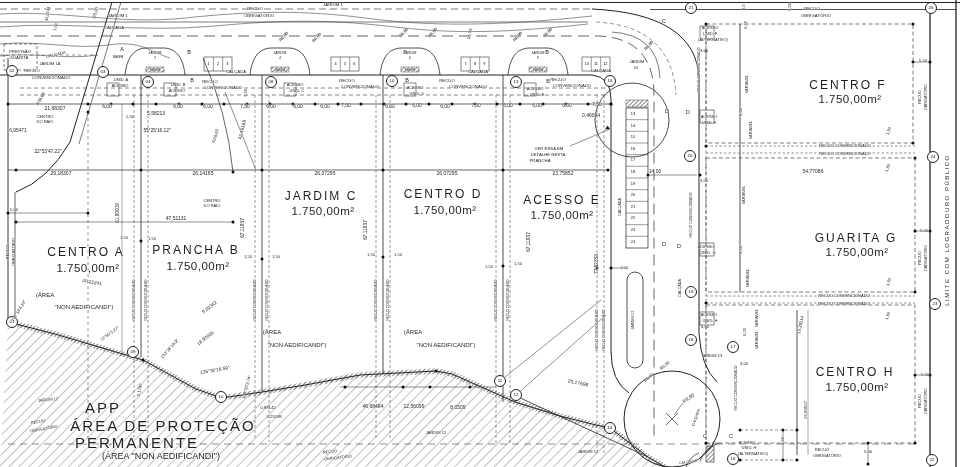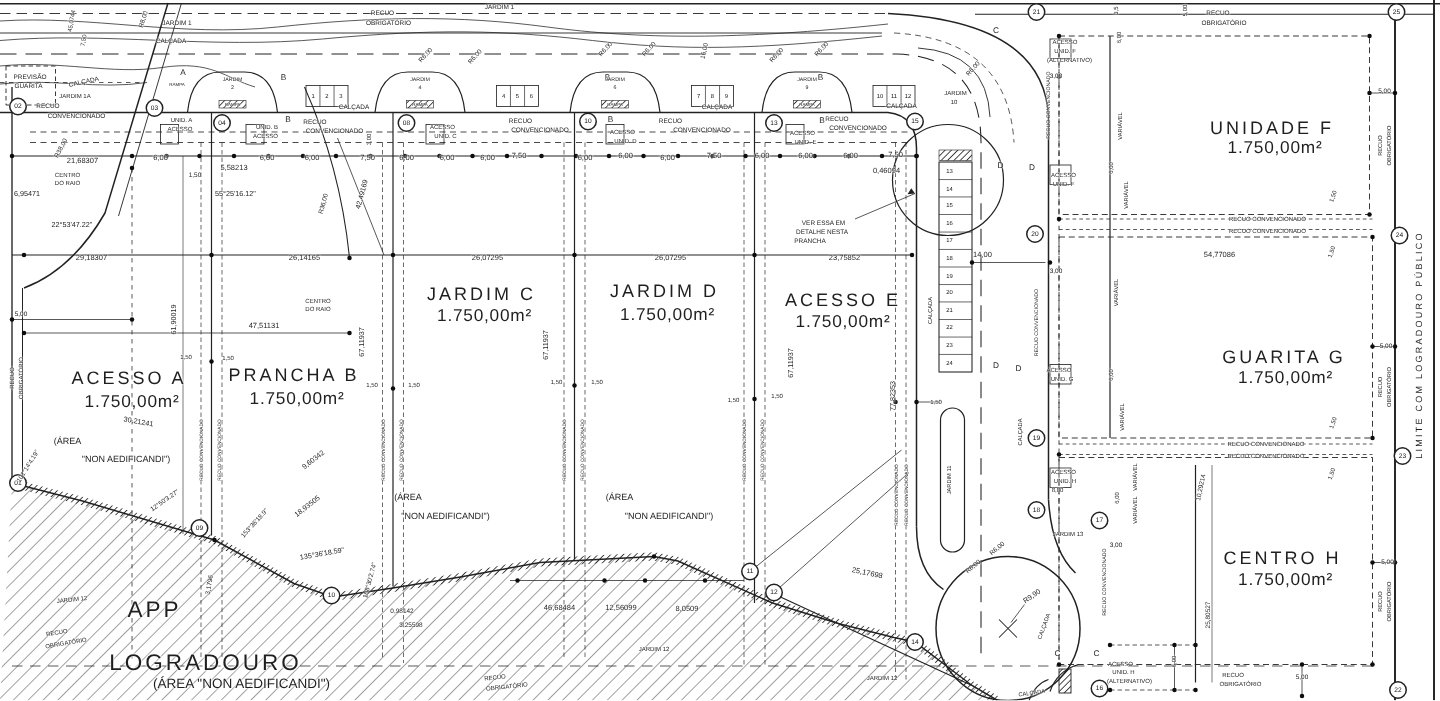--- a/index.html
+++ b/index.html
@@ -369,31 +369,31 @@
       <div class="lb" style="left: 563px; top: 173px; font-size: 5px; transform: translate(-50%, -50%);">23,75852</div>
       <div class="lb" style="left: 813px; top: 171px; font-size: 5px; transform: translate(-50%, -50%);">54,77086</div>
       <div class="lb" style="left: 176px; top: 218px; font-size: 5px; transform: translate(-50%, -50%);">47,51131</div>
       <div class="lb" style="left: 212px; top: 201px; font-size: 4px; transform: translate(-50%, -50%);">CENTRO</div>
       <div class="lb" style="left: 212px; top: 206px; font-size: 4px; transform: translate(-50%, -50%);">DO RAIO</div>
       <div class="lb" style="left: 118px; top: 213px; font-size: 4.8px; transform: translate(-50%, -50%) rotate(-90deg);">61,90019</div>
       <div class="lb" style="left: 243px; top: 228px; font-size: 4.8px; transform: translate(-50%, -50%) rotate(-90deg);">67,11937</div>
       <div class="lb" style="left: 366px; top: 230px; font-size: 4.8px; transform: translate(-50%, -50%) rotate(-90deg);">67,11937</div>
       <div class="lb" style="left: 529px; top: 242px; font-size: 4.8px; transform: translate(-50%, -50%) rotate(-90deg);">67,11937</div>
       <div class="lb" style="left: 597px; top: 264px; font-size: 4.8px; transform: translate(-50%, -50%) rotate(-90deg);">77,82353</div>
-      <div class="lb" style="left: 86px; top: 252px; font-size: 12px; letter-spacing: 2px; transform: translate(-50%, -50%);">ACESSO A</div>
+      <div class="lb" style="left: 86px; top: 252px; font-size: 12px; letter-spacing: 2px; transform: translate(-50%, -50%);">CENTRO A</div>
       <div class="lb" style="left: 88px; top: 269px; font-size: 11.5px; letter-spacing: 0.5px; transform: translate(-50%, -50%);">1.750,00m²</div>
       <div class="lb" style="left: 196px; top: 250px; font-size: 12px; letter-spacing: 2px; transform: translate(-50%, -50%);">PRANCHA B</div>
       <div class="lb" style="left: 198px; top: 267px; font-size: 11.5px; letter-spacing: 0.5px; transform: translate(-50%, -50%);">1.750,00m²</div>
       <div class="lb" style="left: 321px; top: 196px; font-size: 12px; letter-spacing: 2px; transform: translate(-50%, -50%);">JARDIM C</div>
       <div class="lb" style="left: 323px; top: 212px; font-size: 11.5px; letter-spacing: 0.5px; transform: translate(-50%, -50%);">1.750,00m²</div>
-      <div class="lb" style="left: 443px; top: 194px; font-size: 12px; letter-spacing: 2px; transform: translate(-50%, -50%);">JARDIM D</div>
+      <div class="lb" style="left: 443px; top: 194px; font-size: 12px; letter-spacing: 2px; transform: translate(-50%, -50%);">CENTRO D</div>
       <div class="lb" style="left: 445px; top: 211px; font-size: 11.5px; letter-spacing: 0.5px; transform: translate(-50%, -50%);">1.750,00m²</div>
       <div class="lb" style="left: 562px; top: 200px; font-size: 12px; letter-spacing: 2px; transform: translate(-50%, -50%);">ACESSO E</div>
       <div class="lb" style="left: 562px; top: 216px; font-size: 11.5px; letter-spacing: 0.5px; transform: translate(-50%, -50%);">1.750,00m²</div>
-      <div class="lb" style="left: 848px; top: 85px; font-size: 12px; letter-spacing: 2px; transform: translate(-50%, -50%);">UNIDADE F</div>
+      <div class="lb" style="left: 848px; top: 85px; font-size: 12px; letter-spacing: 2px; transform: translate(-50%, -50%);">CENTRO F</div>
       <div class="lb" style="left: 850px; top: 100px; font-size: 11.5px; letter-spacing: 0.5px; transform: translate(-50%, -50%);">1.750,00m²</div>
       <div class="lb" style="left: 856px; top: 238px; font-size: 12px; letter-spacing: 2px; transform: translate(-50%, -50%);">GUARITA G</div>
       <div class="lb" style="left: 857px; top: 253px; font-size: 11.5px; letter-spacing: 0.5px; transform: translate(-50%, -50%);">1.750,00m²</div>
       <div class="lb" style="left: 855px; top: 372px; font-size: 12px; letter-spacing: 2px; transform: translate(-50%, -50%);">CENTRO H</div>
       <div class="lb" style="left: 857px; top: 388px; font-size: 11.5px; letter-spacing: 0.5px; transform: translate(-50%, -50%);">1.750,00m²</div>
       <div class="lb" style="left: 14px; top: 210px; font-size: 4.3px; transform: translate(-50%, -50%);">5,00</div>
       <div class="lb" style="left: 124px; top: 238px; font-size: 4px; transform: translate(-50%, -50%);">1,50</div>
       <div class="lb" style="left: 152px; top: 239px; font-size: 4px; transform: translate(-50%, -50%);">1,50</div>
       <div class="lb" style="left: 248px; top: 257px; font-size: 4px; transform: translate(-50%, -50%);">1,50</div>
       <div class="lb" style="left: 276px; top: 257px; font-size: 4px; transform: translate(-50%, -50%);">1,50</div>
@@ -420,21 +420,22 @@
       <div class="lb" style="left: 247px; top: 387px; font-size: 4.3px; transform: translate(-50%, -50%) rotate(-75deg);">108°30'2.74"</div>
       <div class="lb" style="left: 19px; top: 311px; font-size: 4.3px; transform: translate(-50%, -50%) rotate(-58deg);">101°14'4.19"</div>
       <div class="lb" style="left: 140px; top: 390px; font-size: 4.3px; transform: translate(-50%, -50%) rotate(-80deg);">3,1796</div>
       <div class="lb" style="left: 373px; top: 406px; font-size: 5px; transform: translate(-50%, -50%);">46,68484</div>
       <div class="lb" style="left: 414px; top: 406px; font-size: 5px; transform: translate(-50%, -50%);">12,56099</div>
       <div class="lb" style="left: 458px; top: 407px; font-size: 5px; transform: translate(-50%, -50%);">8,0509</div>
       <div class="lb" style="left: 578px; top: 383px; font-size: 5px; transform: translate(-50%, -50%) rotate(12deg);">25,17698</div>
       <div class="lb" style="left: 268px; top: 408px; font-size: 4.3px; transform: translate(-50%, -50%);">0,98142</div>
       <div class="lb" style="left: 274px; top: 417px; font-size: 4.3px; transform: translate(-50%, -50%);">3,25598</div>
       <div class="lb" style="left: 103px; top: 407px; font-size: 15px; letter-spacing: 2px; transform: translate(-50%, -50%);">APP</div>
-      <div class="lb" style="left: 137px; top: 442px; font-size: 15px; letter-spacing: 2px; transform: translate(-50%, -50%);">LOGRADOURO</div>
+      <div class="lb" style="left: 163px; top: 425px; font-size: 15px; letter-spacing: 2px; transform: translate(-50%, -50%);">ÁREA DE PROTEÇÃO</div>
+      <div class="lb" style="left: 137px; top: 442px; font-size: 15px; letter-spacing: 2px; transform: translate(-50%, -50%);">PERMANENTE</div>
       <div class="lb" style="left: 161px; top: 456px; font-size: 9px; transform: translate(-50%, -50%);">(ÁREA "NON AEDIFICANDI")</div>
       <div class="lb" style="left: 48px; top: 400px; font-size: 4px; transform: translate(-50%, -50%) rotate(-6deg);">JARDIM 12</div>
       <div class="lb" style="left: 436px; top: 433px; font-size: 4px; transform: translate(-50%, -50%);">JARDIM 12</div>
       <div class="lb" style="left: 588px; top: 452px; font-size: 4px; transform: translate(-50%, -50%);">JARDIM 12</div>
       <div class="lb" style="left: 38px; top: 422px; font-size: 4px; transform: translate(-50%, -50%) rotate(-10deg);">RECUO</div>
       <div class="lb" style="left: 44px; top: 429px; font-size: 4px; transform: translate(-50%, -50%) rotate(-10deg);">OBRIGATÓRIO</div>
       <div class="lb" style="left: 330px; top: 452px; font-size: 4px; transform: translate(-50%, -50%) rotate(-6deg);">RECUO</div>
       <div class="lb" style="left: 338px; top: 458px; font-size: 4px; transform: translate(-50%, -50%) rotate(-6deg);">OBRIGATÓRIO</div>
       <div class="lb" style="left: 8px; top: 252px; font-size: 4px; transform: translate(-50%, -50%) rotate(-90deg);">RECUO</div>
       <div class="lb" style="left: 14px; top: 252px; font-size: 4px; transform: translate(-50%, -50%) rotate(-90deg);">OBRIGATÓRIO</div>

